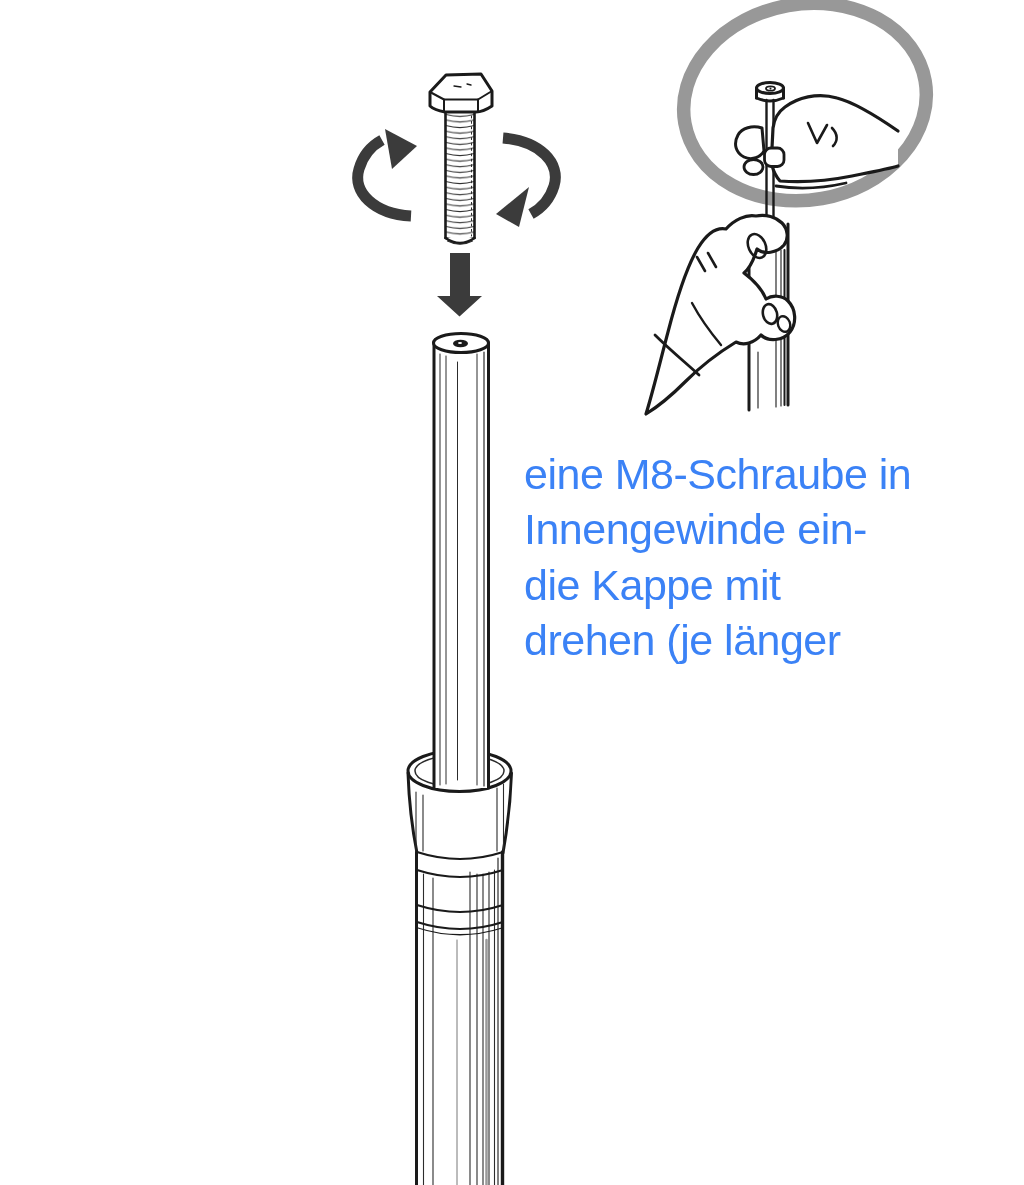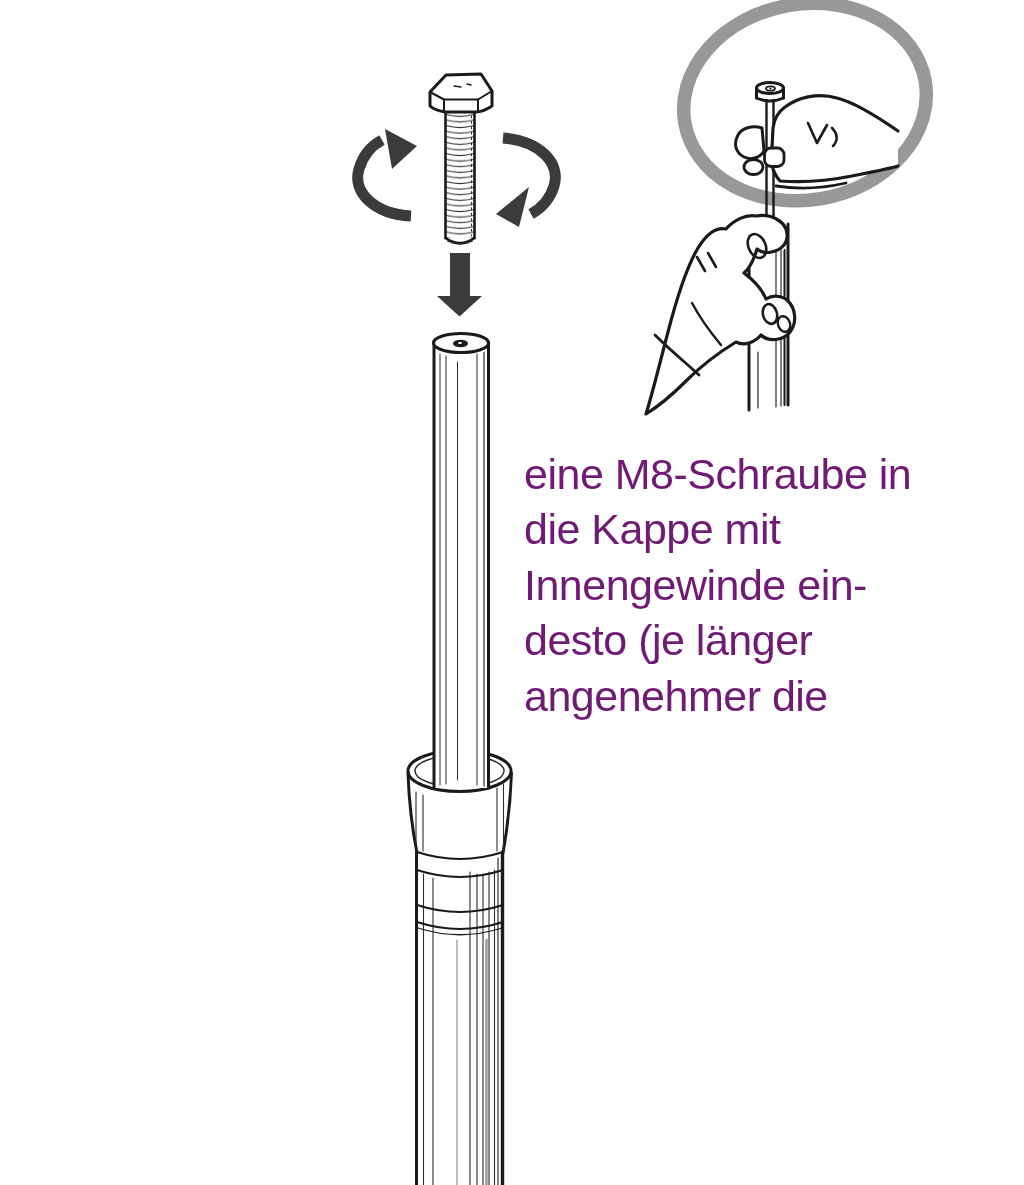--- a/index.html
+++ b/index.html
@@ -153,21 +153,20 @@
         <ellipse cx="757" cy="246" rx="8.5" ry="12.5" transform="rotate(-24 757 246)" stroke="#1a1a1a" stroke-width="2.6"></ellipse>
         <ellipse cx="770" cy="314" rx="7" ry="10" transform="rotate(-14 770 314)" stroke="#1a1a1a" stroke-width="2.6"></ellipse>
         <ellipse cx="784" cy="324" rx="6" ry="8" transform="rotate(-20 784 324)" stroke="#1a1a1a" stroke-width="2.4"></ellipse>
         <path d="M 697,257 L 705,271 M 708,253 L 716,267" stroke="#1a1a1a" stroke-width="2.6"></path>
         <path d="M 655,335 C 670,350 686,363 699,375" stroke="#1a1a1a" stroke-width="2.8"></path>
         <path d="M 692,303 C 700,318 711,333 721,345" stroke="#1a1a1a" stroke-width="2.4"></path>
       </g>
     </g>
   </svg>
 
-  <div id="caption" style="color: #701a75;">
+  <div id="caption" style="color: #3b82f6;">
     <span class="cap-line">eine M8-Schraube in</span>
+    <span class="cap-line">Innengewinde ein-</span>
     <span class="cap-line">die Kappe mit</span>
-    <span class="cap-line">Innengewinde ein-</span>
-    <span class="cap-line">desto (je länger</span>
-    <span class="cap-line">angenehmer die</span>
+    <span class="cap-line">drehen (je länger</span>
   </div>
 
 </div>
 
 </body></html>

